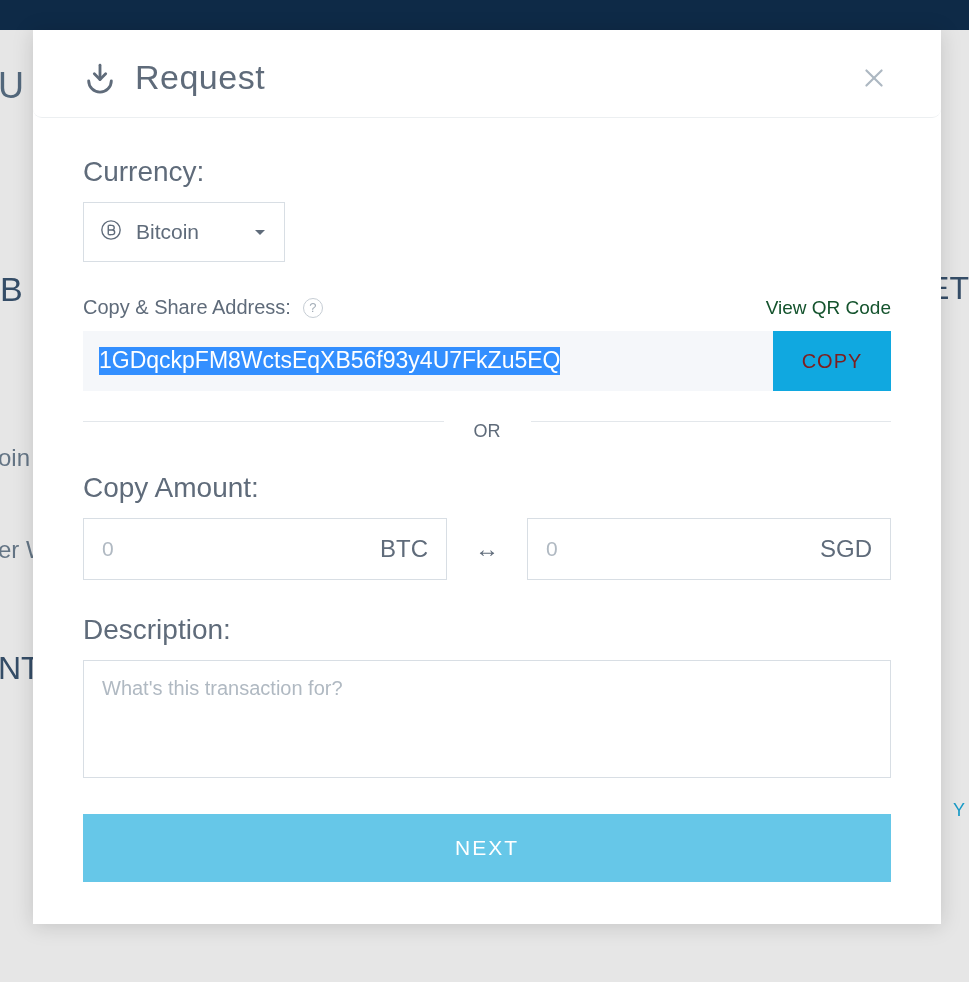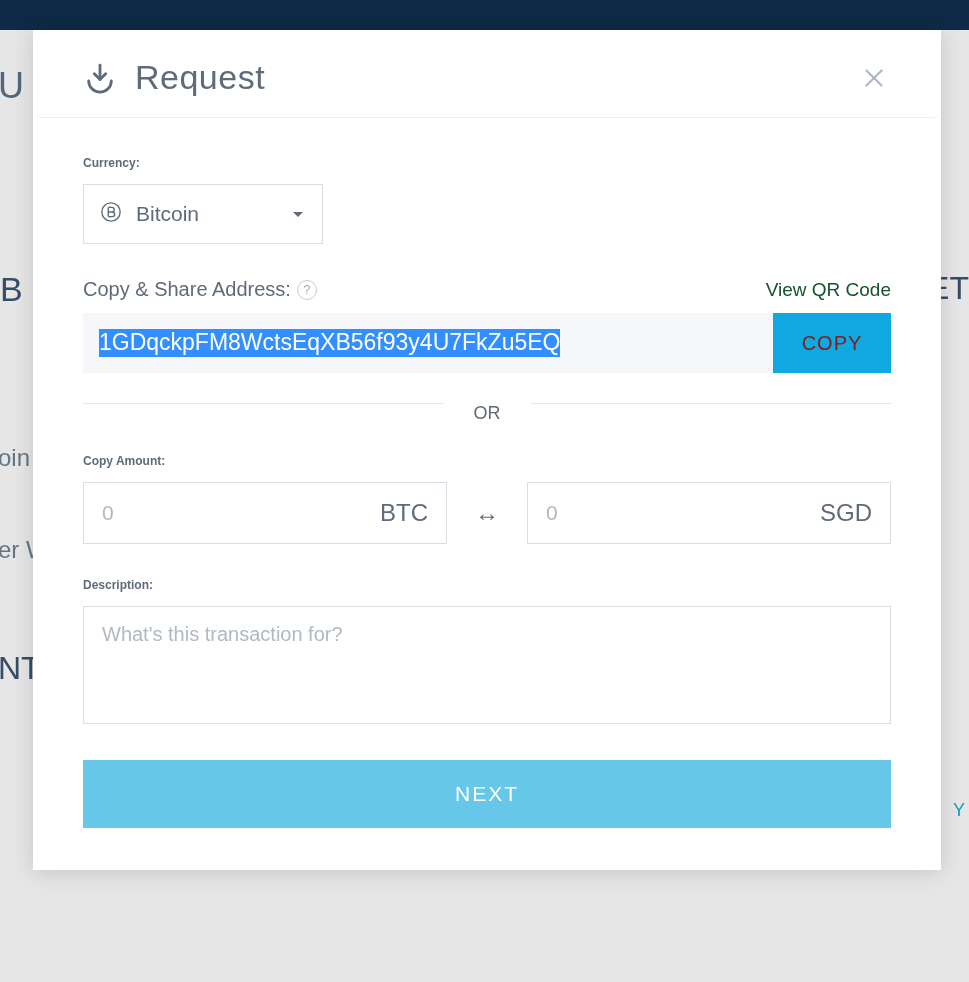--- a/index.html
+++ b/index.html
@@ -72,28 +72,28 @@
 .close-btn {
   cursor: pointer;
   padding: 4px;
   color: #adb8c2;
 }
 .close-btn svg { display: block; }
 .modal-body {
   padding: 38px 50px 42px 50px;
 }
 .field-label {
-  font-size: 12px;
-  color: #5f6b7a;
-  font-weight: 700;
+  font-size: 28px;
+  color: #5f6b7a;
+  font-weight: 400;
   margin-bottom: 14px;
 }
 .currency-select {
   border: 1px solid #d8dee4;
-  width: 240px;
+  width: 202px;
   height: 60px;
   display: flex;
   align-items: center;
   padding: 0 16px;
   cursor: pointer;
   position: relative;
 }
 .currency-select .currency-icon {
   margin-right: 14px;
 }
@@ -113,21 +113,21 @@
   justify-content: space-between;
   align-items: center;
   margin-bottom: 12px;
 }
 .address-label {
   font-size: 20px;
   color: #5f6b7a;
   font-weight: 500;
   display: flex;
   align-items: center;
-  gap: 6px;
+  gap: 12px;
 }
 .help-icon {
   width: 20px;
   height: 20px;
   border: 1px solid #c6cdd4;
   border-radius: 50%;
   display: inline-flex;
   align-items: center;
   justify-content: center;
   font-size: 13px;

